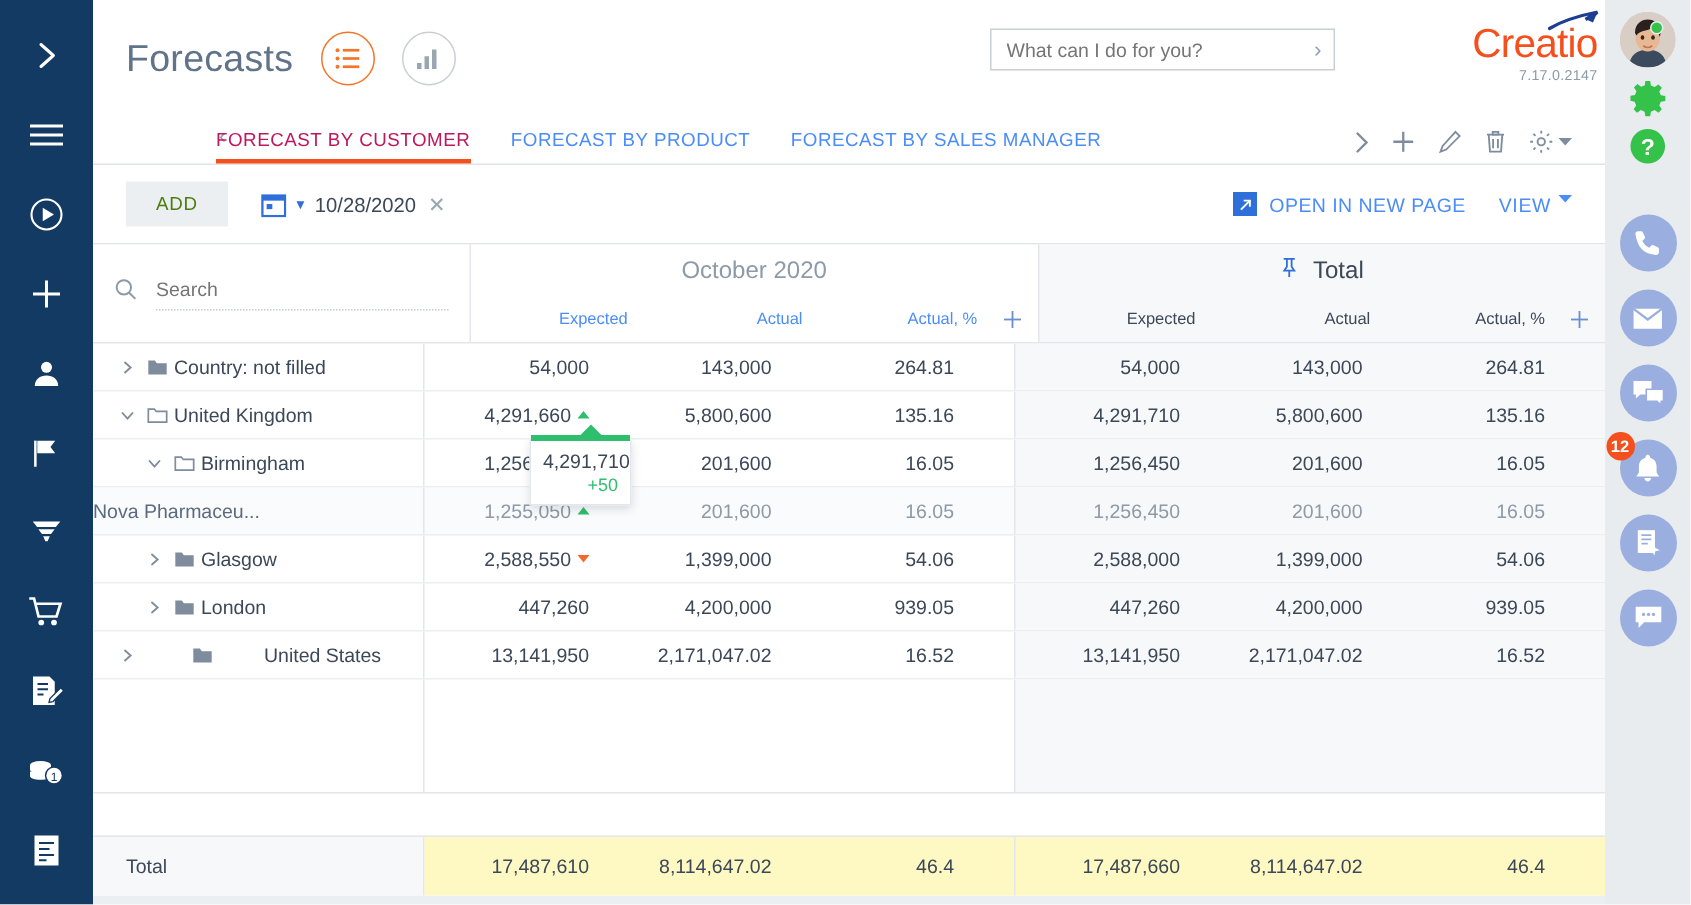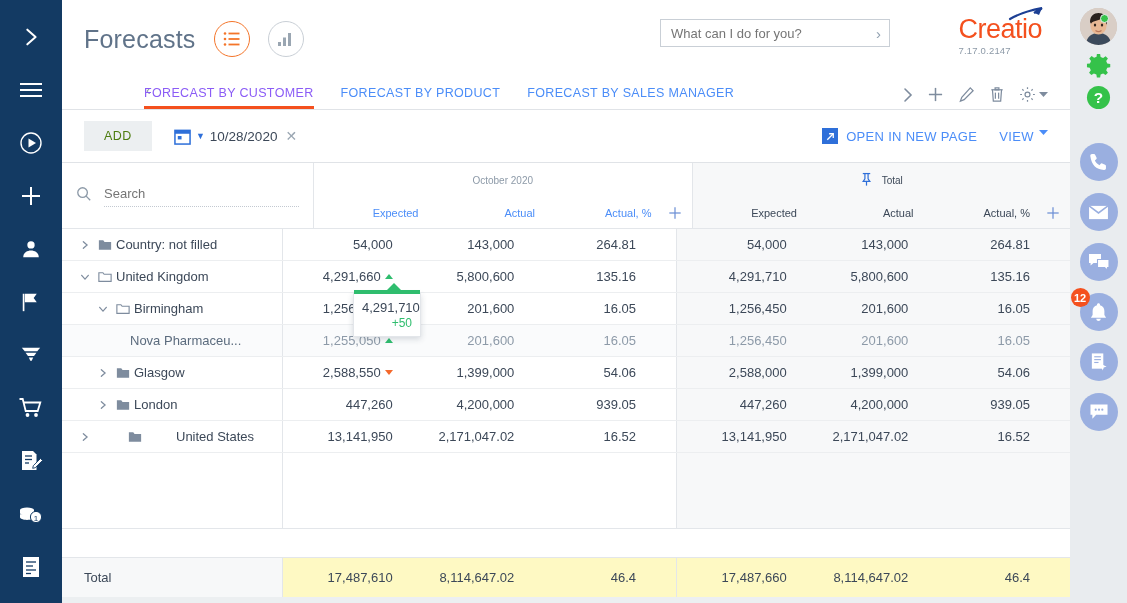--- a/index.html
+++ b/index.html
@@ -45,34 +45,34 @@
     position: absolute; right: 180px; top: 19px;
     width: 230px; height: 28px; border: 1px solid #c9cfd6; background:#fff;
     display:flex; align-items:center; padding: 0 8px 0 10px;
   }
   .searchbox input {
     border:0; outline:0; flex:1; font-size: 13px; color:#8d9aa8;
     font-family:"Liberation Sans", sans-serif; background:transparent;
   }
   .searchbox .chev { color:#90a0b0; font-size: 15px; }
 
-  .brand { position:absolute; right: 28px; top: 14px; }
+  .brand { position:absolute; right: 5px; top: 14px; text-align:right; }
   .brand-name { font-size: 27px; color:#f4501e; font-weight:400; letter-spacing:-.5px; line-height:30px; position:relative; }
   .brand-ver { font-size: 9.5px; color:#8d9aa8; margin-top:1px; letter-spacing:.2px; }
   .brand-swoosh { position:absolute; right:-2px; top:-7px; }
 
   .tabs-row {
     position:absolute; left:0; bottom:0; right:0; height: 42px;
     display:flex; align-items:flex-end; padding-left: 82px;
   }
   .tab {
     font-size: 12.5px; color:#4b8df8; letter-spacing:.35px; padding: 0 0 9px 0;
     margin-right: 27px; cursor:pointer; position:relative; white-space:nowrap;
   }
-  .tab.active { color:#8b5cf6; }
+  .tab.active { color:#be185d; }
   .tab.active:after {
     content:""; position:absolute; left:0; right:0; bottom:0; height:3px; background:#f4501e;
   }
   .tab-back {
     position:absolute; left: 84px; bottom: 11px; color:#8d9aa8; font-size: 14px; cursor:pointer;
   }
   .tab-actions {
     position:absolute; right: 22px; bottom: 6px; display:flex; align-items:center; gap: 14px;
   }
   .tab-actions .ic { cursor:pointer; display:flex; align-items:center; }
@@ -106,21 +106,21 @@
   }
   .search-line input {
     border:0; outline:0; width:100%; font-size:13px; color:#8d9aa8; background:transparent;
     font-family:"Liberation Sans", sans-serif;
   }
 
   .grp { flex:1; display:flex; flex-direction:column; }
   .grp.total-grp { background:#f7f8f9; border-left:1px solid #e3e6ea; }
   .grp-title {
     height: 36px; display:flex; align-items:center; justify-content:center;
-    font-size: 10px; color:#8d9aa8; gap:9px;
+    font-size: 16px; color:#8d9aa8; gap:9px;
   }
   .grp.total-grp .grp-title { color:#3c4858; }
   .grp-cols { display:flex; height:30px; align-items:center; padding-right: 6px; }
   .hcell {
     flex:1; text-align:right; font-size: 11px; color:#4b8df8; padding-right: 12px; cursor:pointer;
   }
   .grp.total-grp .hcell { color:#3c4858; }
   .plus-col { width: 22px; display:flex; align-items:center; justify-content:center; cursor:pointer; }
 
   .grid-body { flex:1; overflow:hidden; }
@@ -535,21 +535,21 @@
               <div class="plus-col"></div>
             </div>
             <div class="seg total-seg">
               <div class="vcell">1,256,450</div>
               <div class="vcell">201,600</div>
               <div class="vcell">16.05</div>
               <div class="plus-col"></div>
             </div>
           </div>
           <div class="row alt">
-            <div class="cell-tree dim" style="padding-left: 68px;">
+            <div class="cell-tree dim" style="">
               <span class="node-label">Nova Pharmaceu...</span>
             </div>
             <div class="seg">
               <div class="vcell muted">1,255,050<span class="tri-up"></span></div>
               <div class="vcell muted">201,600</div>
               <div class="vcell muted">16.05</div>
               <div class="plus-col"></div>
             </div>
             <div class="seg total-seg">
               <div class="vcell muted">1,256,450</div>

